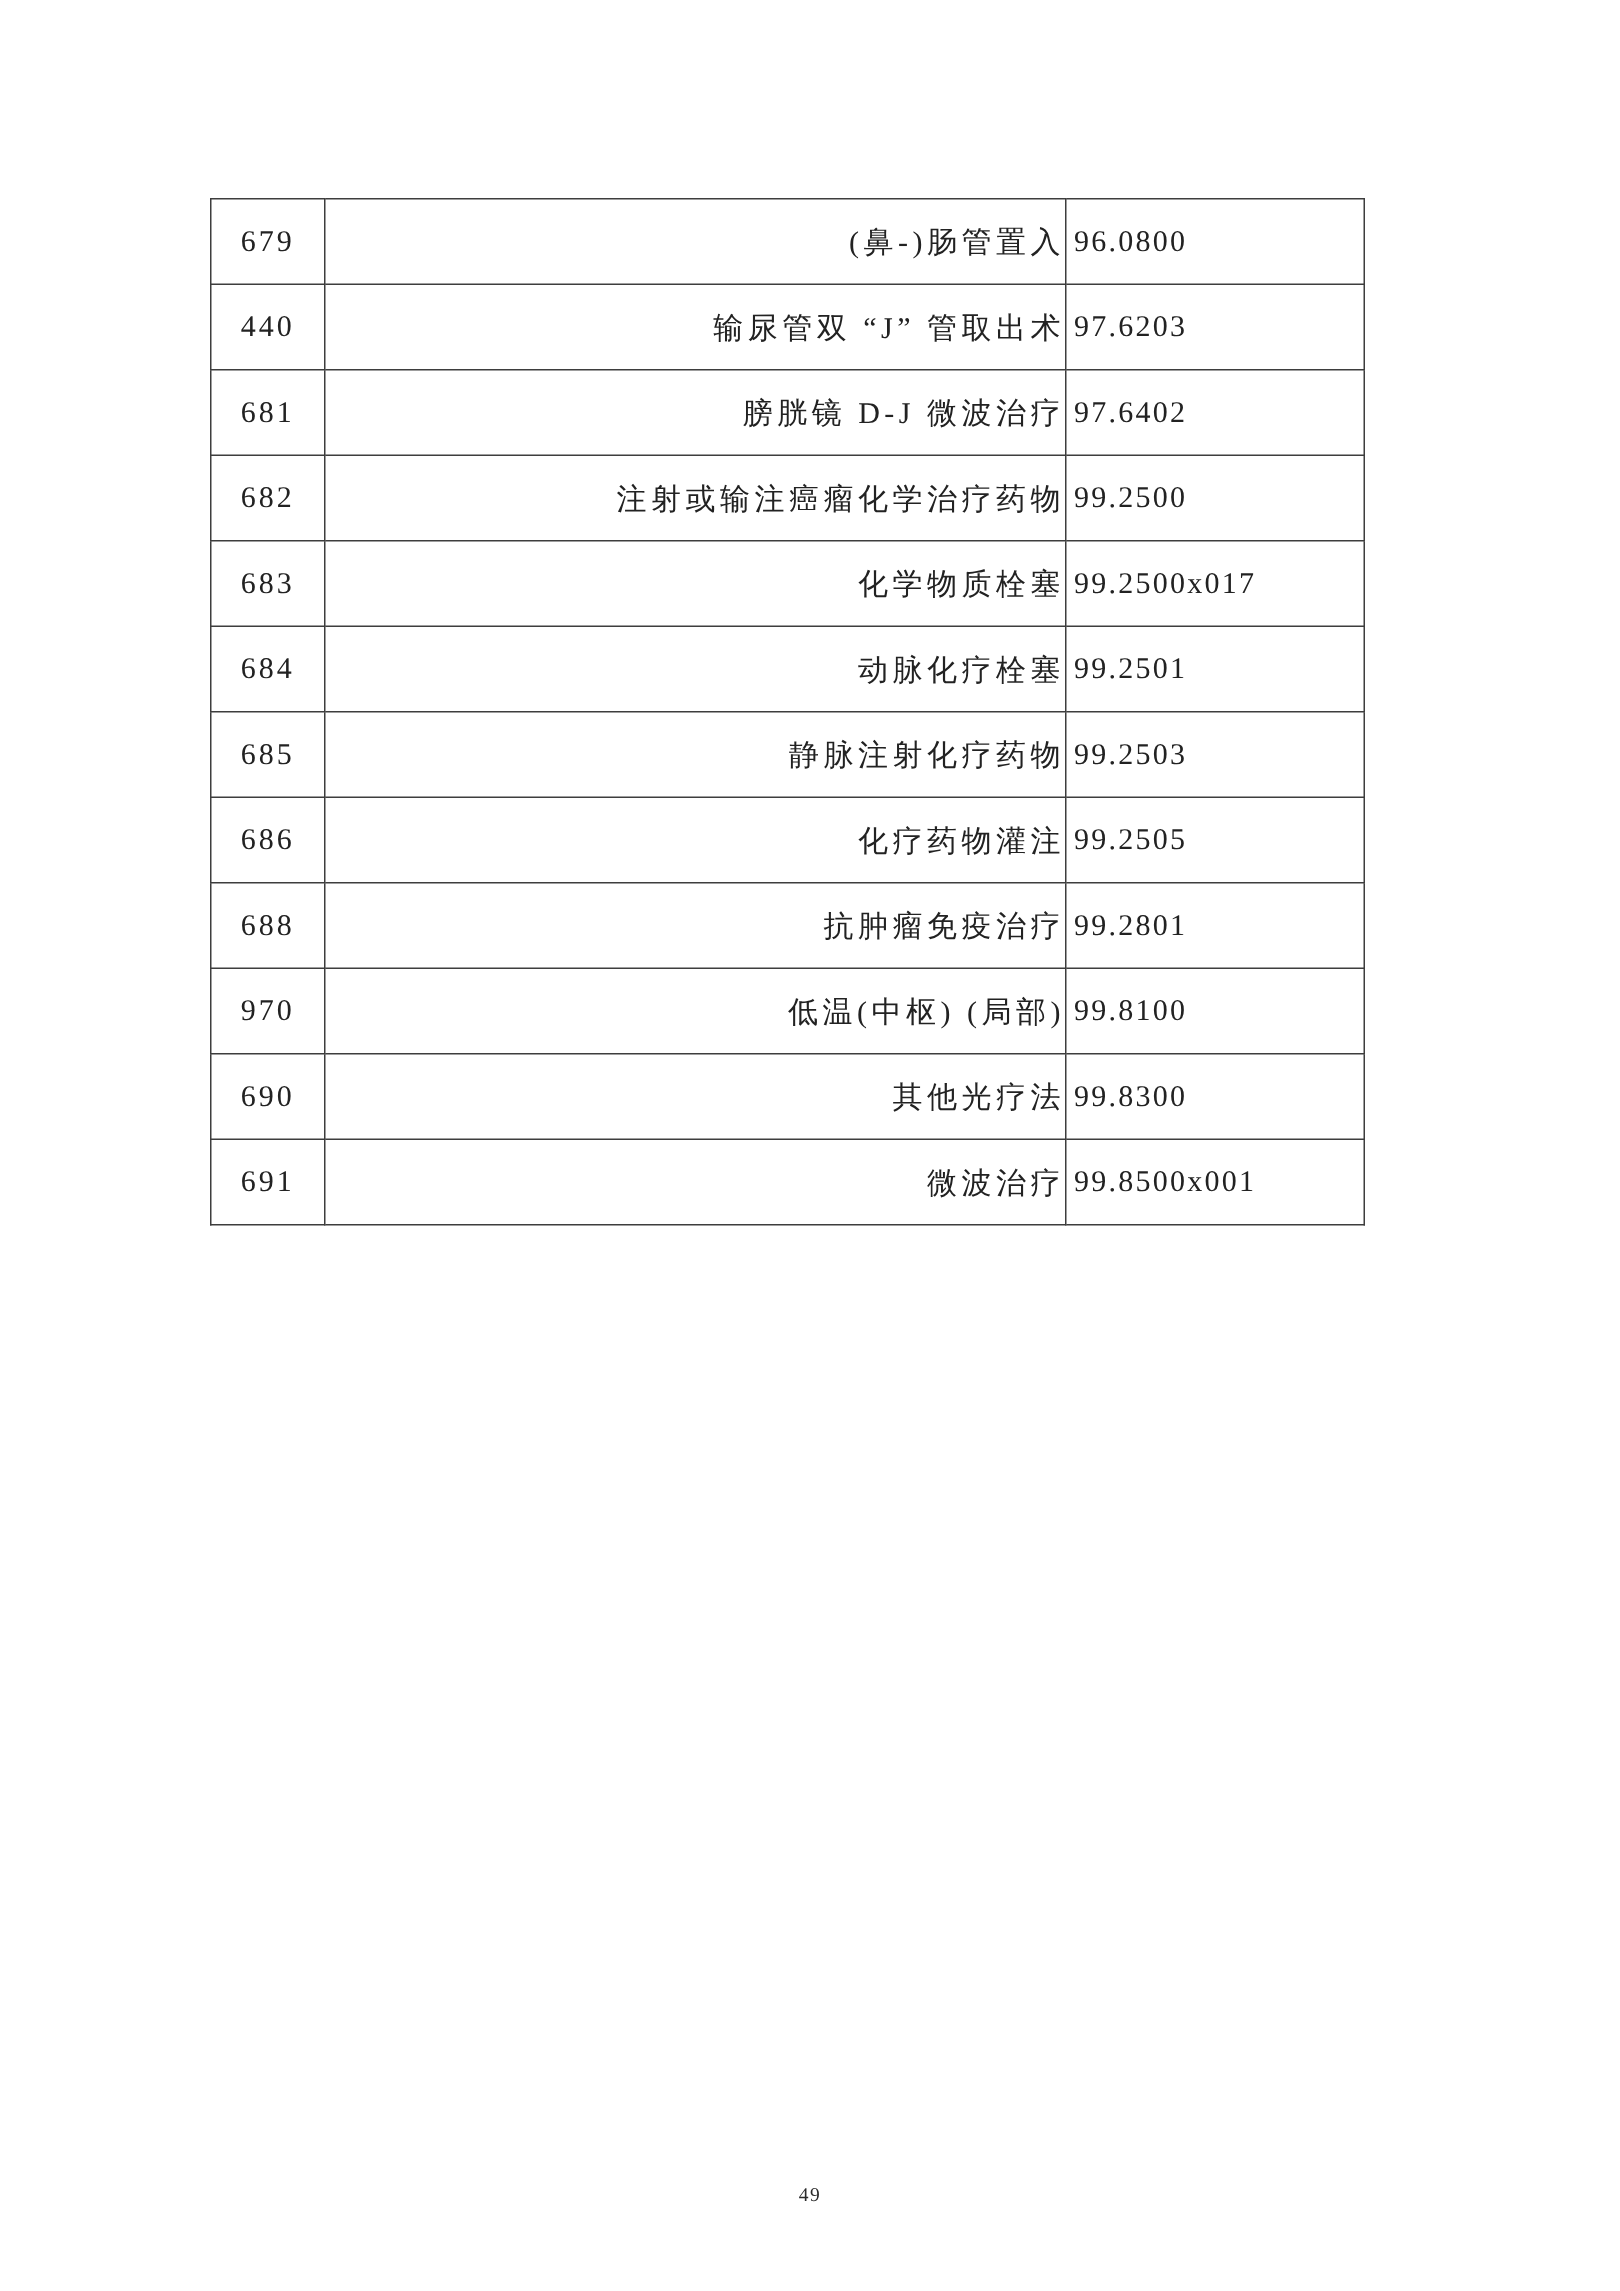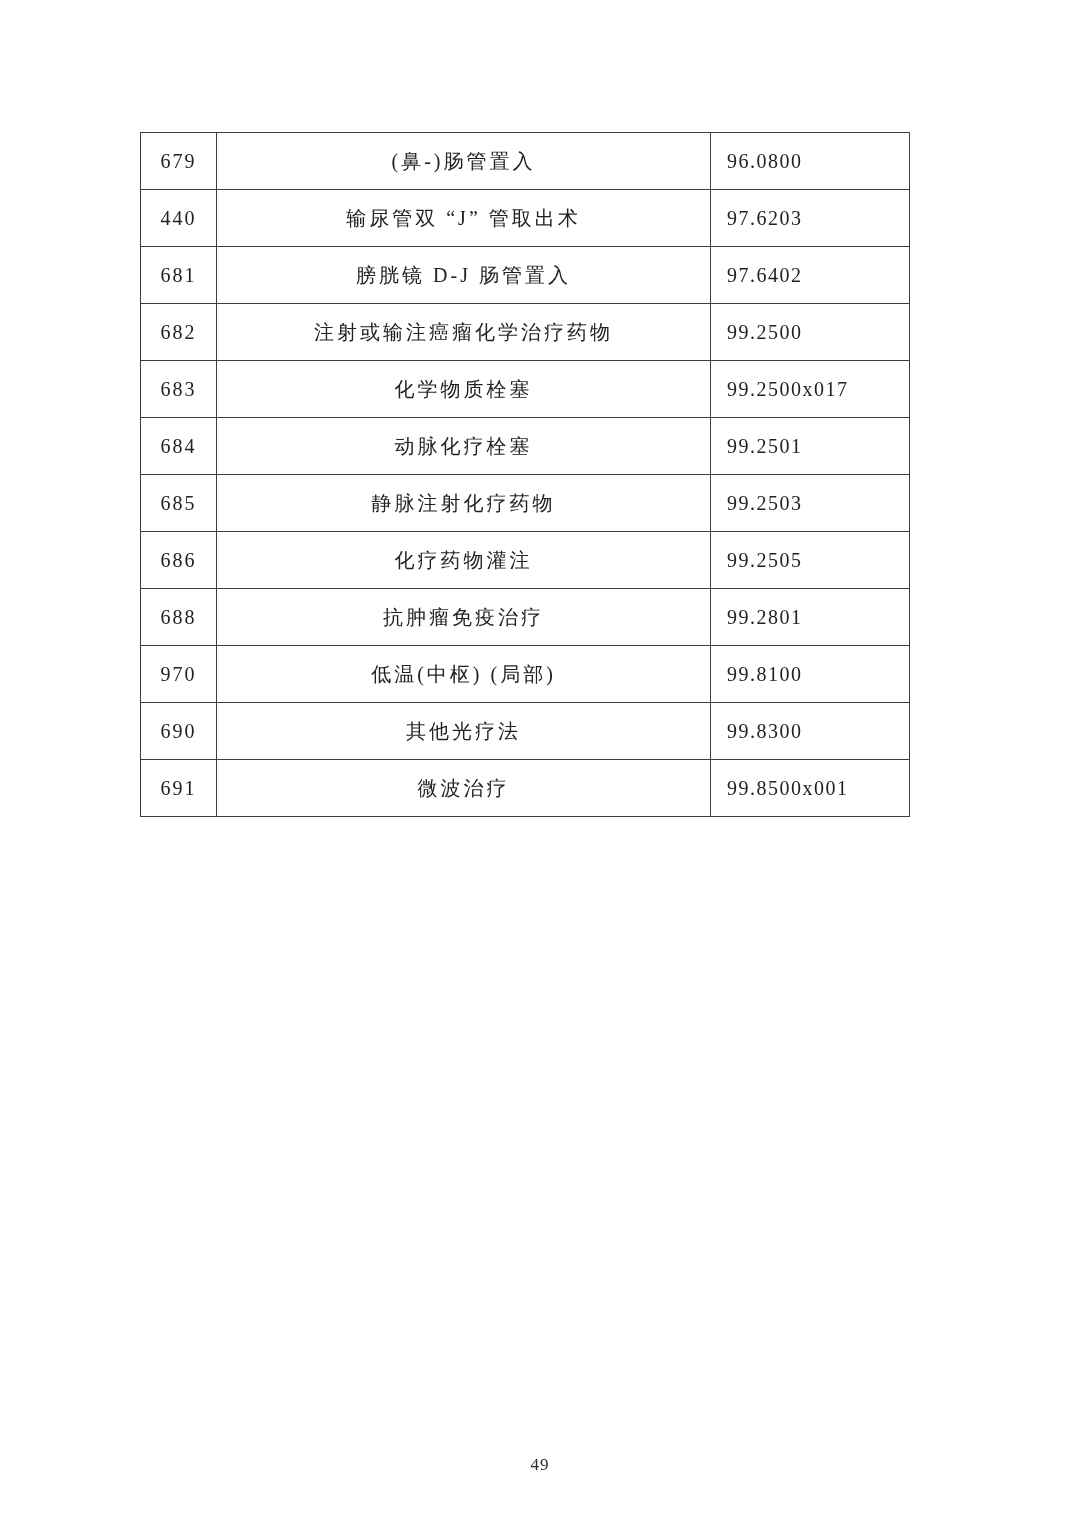--- a/index.html
+++ b/index.html
@@ -37,38 +37,38 @@
     overflow: hidden;
   }
   td.col-num {
     width: 76px;
     text-align: center;
     letter-spacing: 2px;
     font-family: "Liberation Serif", "DejaVu Serif", serif;
   }
   td.col-desc {
     width: 494px;
-    text-align: center;
+    text-align: right;
     letter-spacing: 3px;
     font-size: 20px;
   }
   td.col-code {
     width: 199px;
-    padding-left: 16px;
+    padding-left: 5px;
     text-align: left;
     letter-spacing: 1.5px;
     font-family: "Liberation Serif", "DejaVu Serif", serif;
   }
   .page-number {
     position: absolute;
     top: 1455px;
     left: 0;
     width: 1080px;
     text-align: center;
-    font-size: 17px;
+    font-size: 13px;
     color: #2a2a2a;
     letter-spacing: 1px;
   }
 </style>
 </head>
 <body>
 
 <div class="page">
 
   <table class="code-table">
@@ -80,21 +80,21 @@
   </tr>
 
   <tr>
     <td class="col-num">440</td>
     <td class="col-desc">输尿管双 “J” 管取出术</td>
     <td class="col-code">97.6203</td>
   </tr>
 
   <tr>
     <td class="col-num">681</td>
-    <td class="col-desc">膀胱镜 D-J 肠管置入</td>
+    <td class="col-desc">膀胱镜 D-J 微波治疗</td>
     <td class="col-code">97.6402</td>
   </tr>
 
   <tr>
     <td class="col-num">682</td>
     <td class="col-desc">注射或输注癌瘤化学治疗药物</td>
     <td class="col-code">99.2500</td>
   </tr>
 
   <tr>

